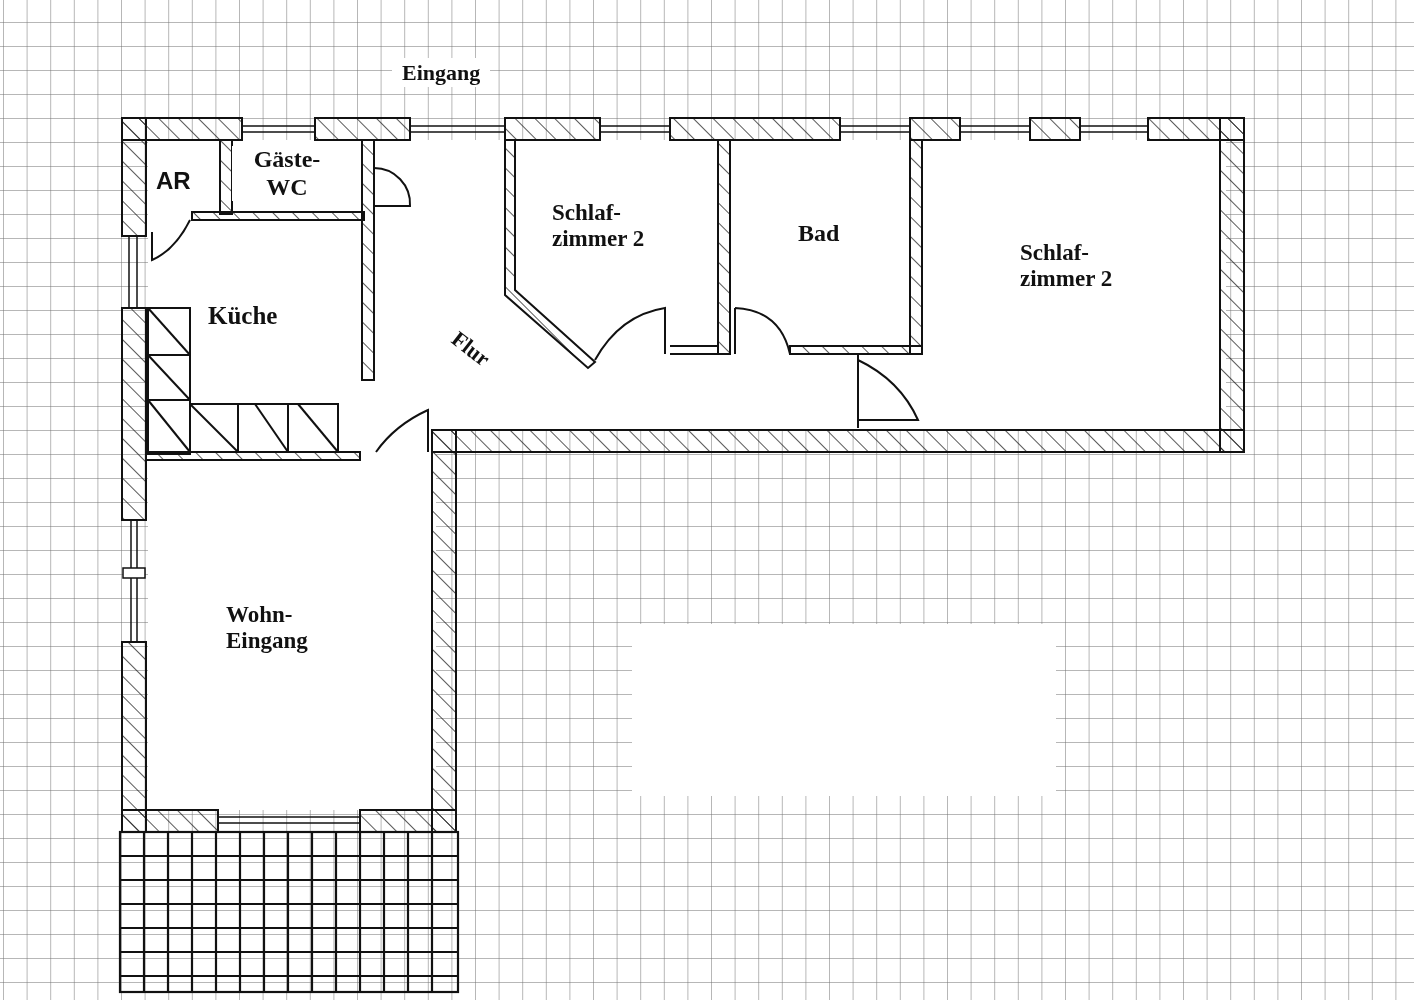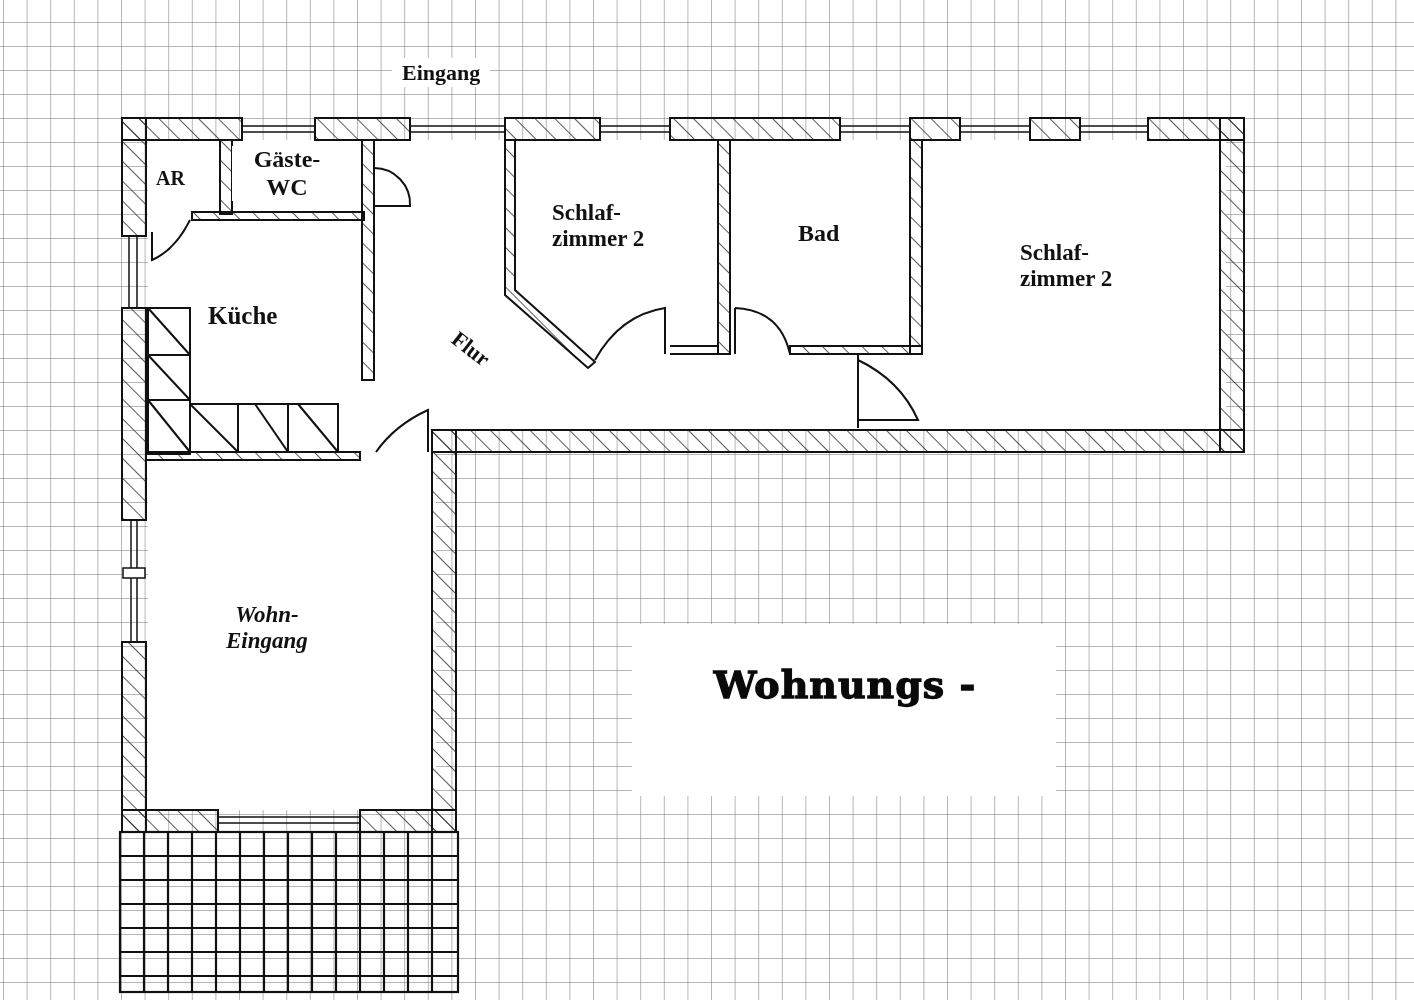--- a/index.html
+++ b/index.html
@@ -140,21 +140,21 @@
     <rect x="120" y="832" width="338" height="160"></rect>
     <path d="M120 856 H458 M120 880 H458 M120 904 H458 M120 928 H458 M120 952 H458 M120 976 H458"></path>
     <path d="M144 832 V992 M168 832 V992 M192 832 V992 M216 832 V992 M240 832 V992 M264 832 V992 M288 832 V992 M312 832 V992 M336 832 V992 M360 832 V992 M384 832 V992 M408 832 V992 M432 832 V992"></path>
   </g>
 
   <rect x="632" y="624" width="424" height="172" fill="#ffffff"></rect>
 </svg>
 
 <div class="label" style="left:392px; top:58px; font-size:22px; padding:2px 10px;">Eingang</div>
 
-<div class="label" style="left:156px; top:167px; font-size:20px; font-family:Liberation Serif, serif;">AR</div>
+<div class="label" style="left:156px; top:167px; font-size:24px; font-family:Liberation Sans, sans-serif;">AR</div>
 
 <div class="label" style="left:232px; top:146px; font-size:24px; width:110px;">
   <div>Gäste-</div>
   <div>WC</div>
 </div>
 
 <div class="label" style="left:200px; top:302px; font-size:25px; padding:0 8px;">Küche</div>
 
 <div class="label" style="left:446px; top:336px; font-size:22px; transform:rotate(38deg); padding:0 4px;">Flur</div>
 
@@ -163,20 +163,19 @@
   <div>zimmer 2</div>
 </div>
 
 <div class="label" style="left:790px; top:218px; font-size:24px; padding:2px 8px;">Bad</div>
 
 <div class="label" style="left:1014px; top:238px; font-size:23px; text-align:left; padding:2px 6px;">
   <div>Schlaf-</div>
   <div>zimmer 2</div>
 </div>
 
-<div class="label" style="left:222px; top:600px; font-size:23px; text-align:center; padding:2px 4px;font-style:italic;">
+<div class="label" style="left:222px; top:600px; font-size:23px; text-align:left; padding:2px 4px;">
   <div>Wohn-</div>
   <div>Eingang</div>
 </div>
 
 <div class="title" style="left:640px; top:660px; width:410px;">
-  <div>Wohnungs -</div>
 </div>
 
 </body></html>

